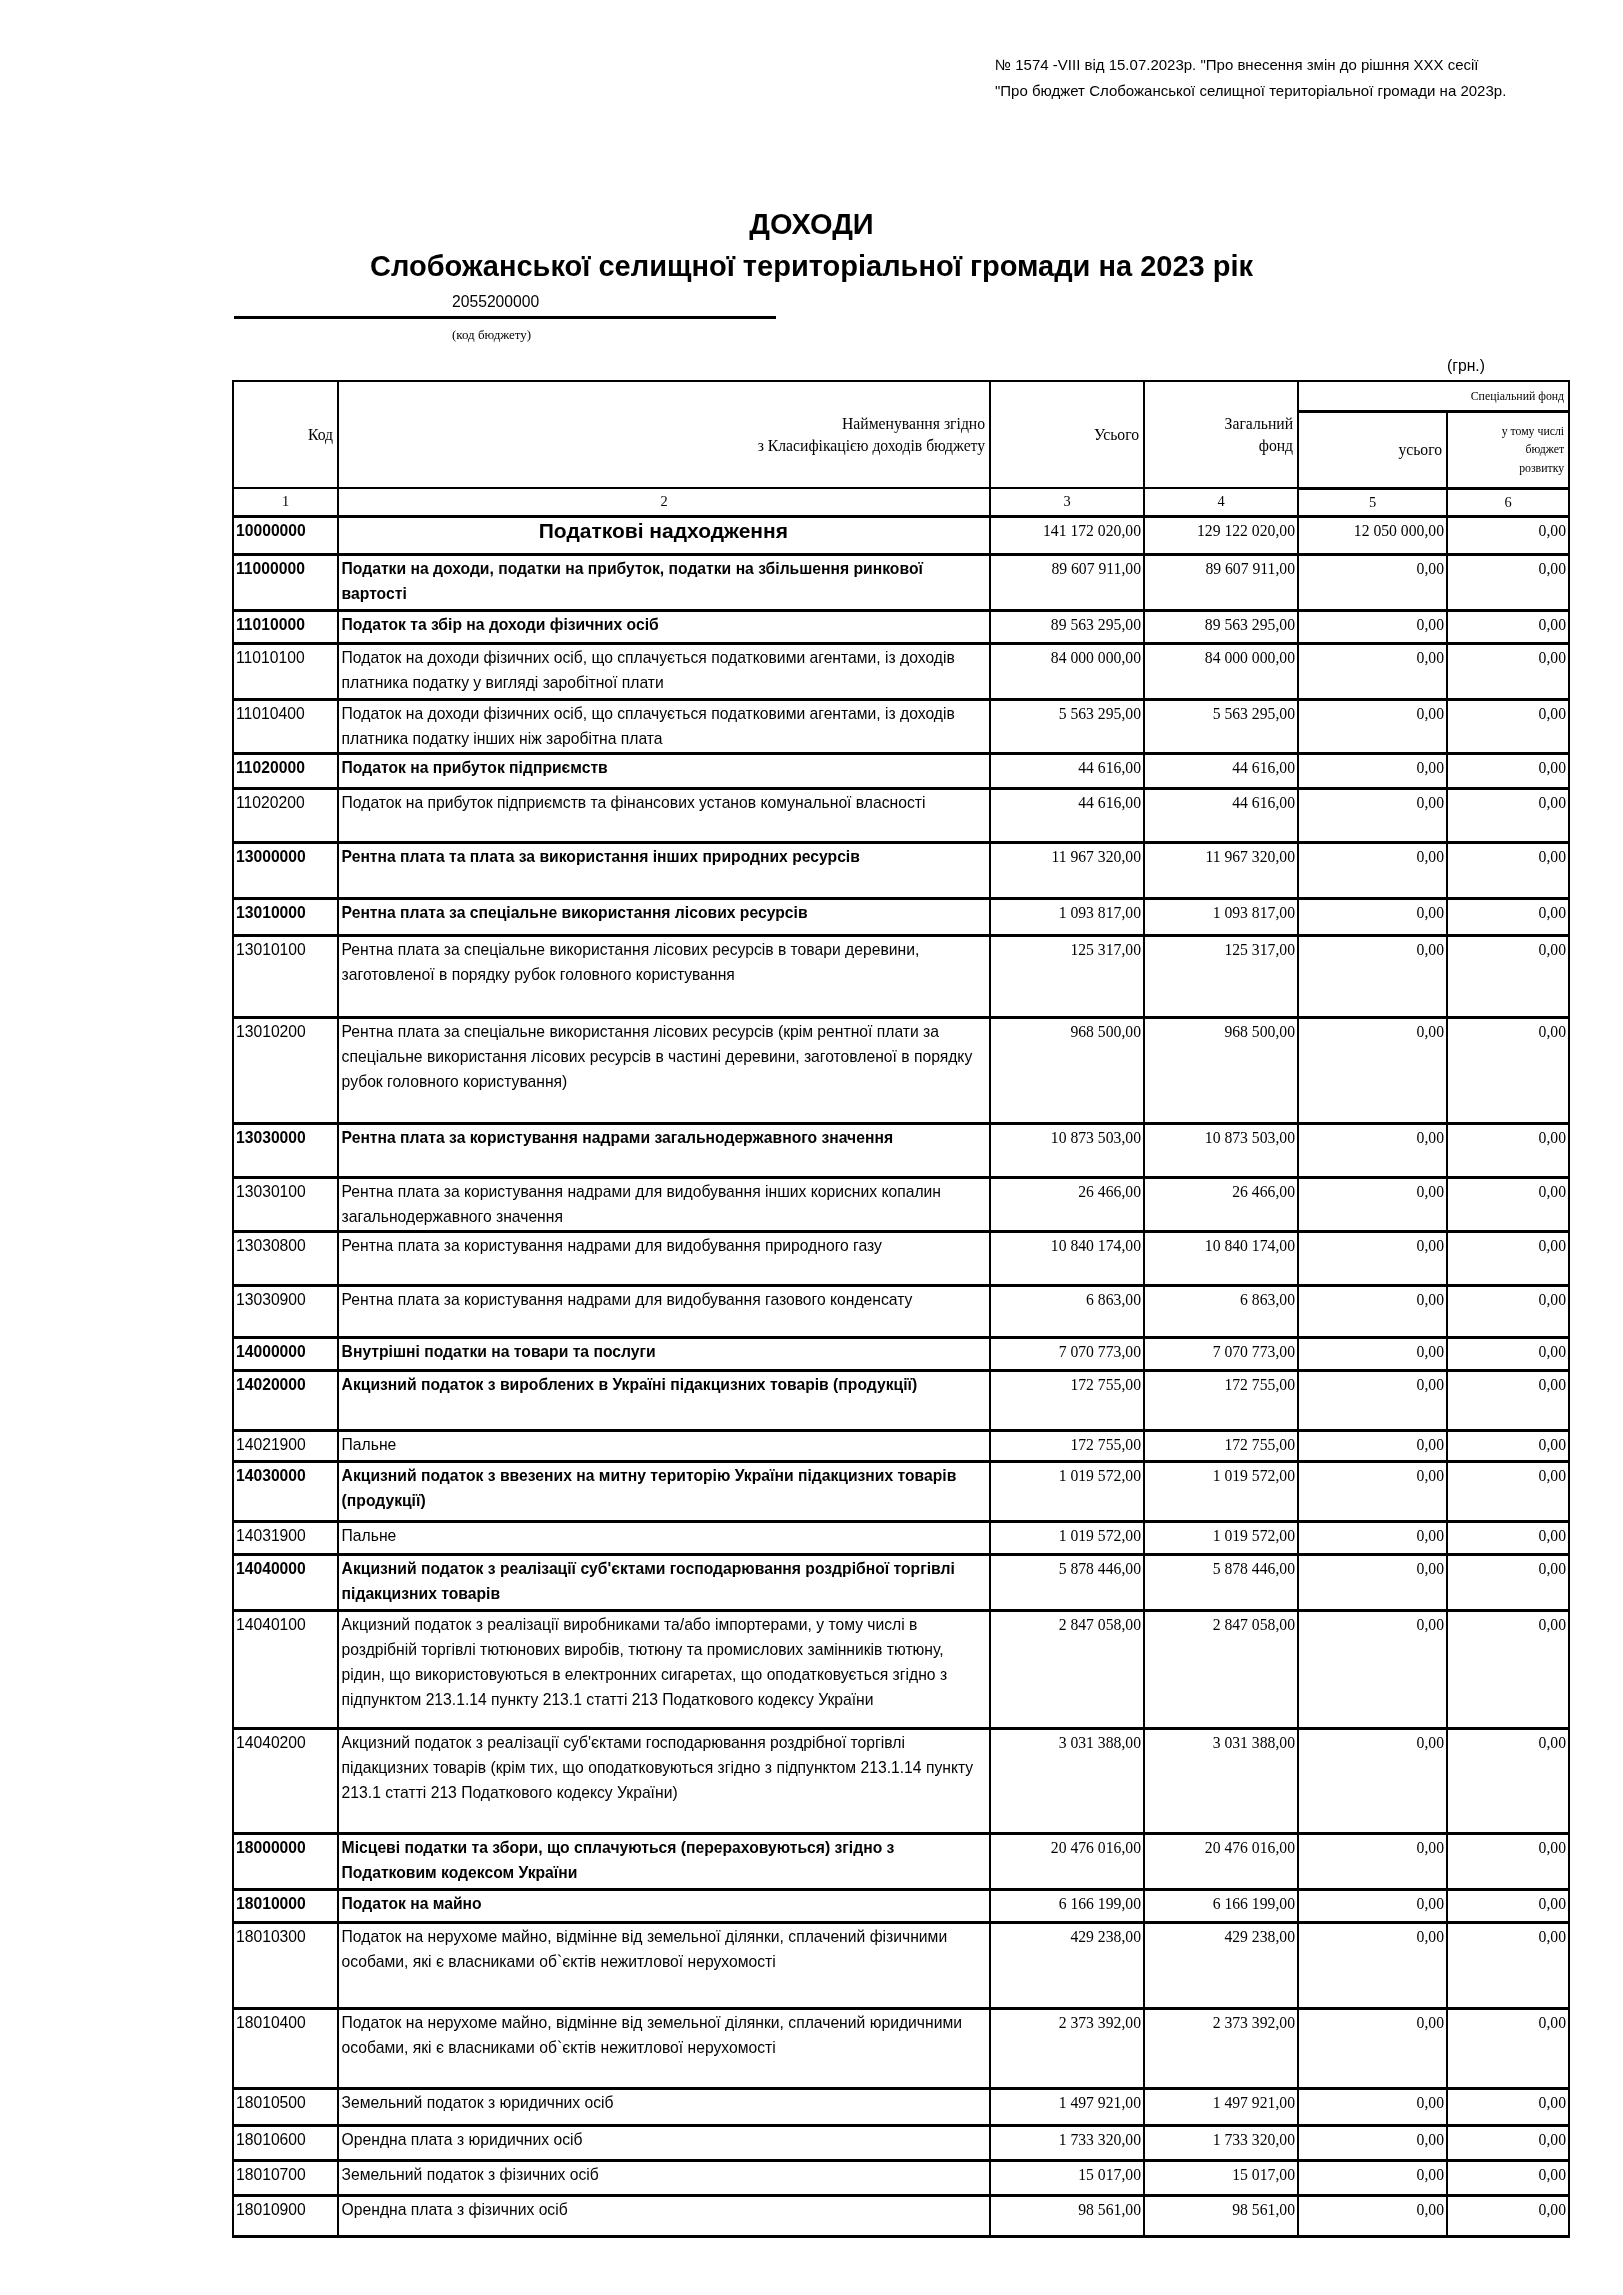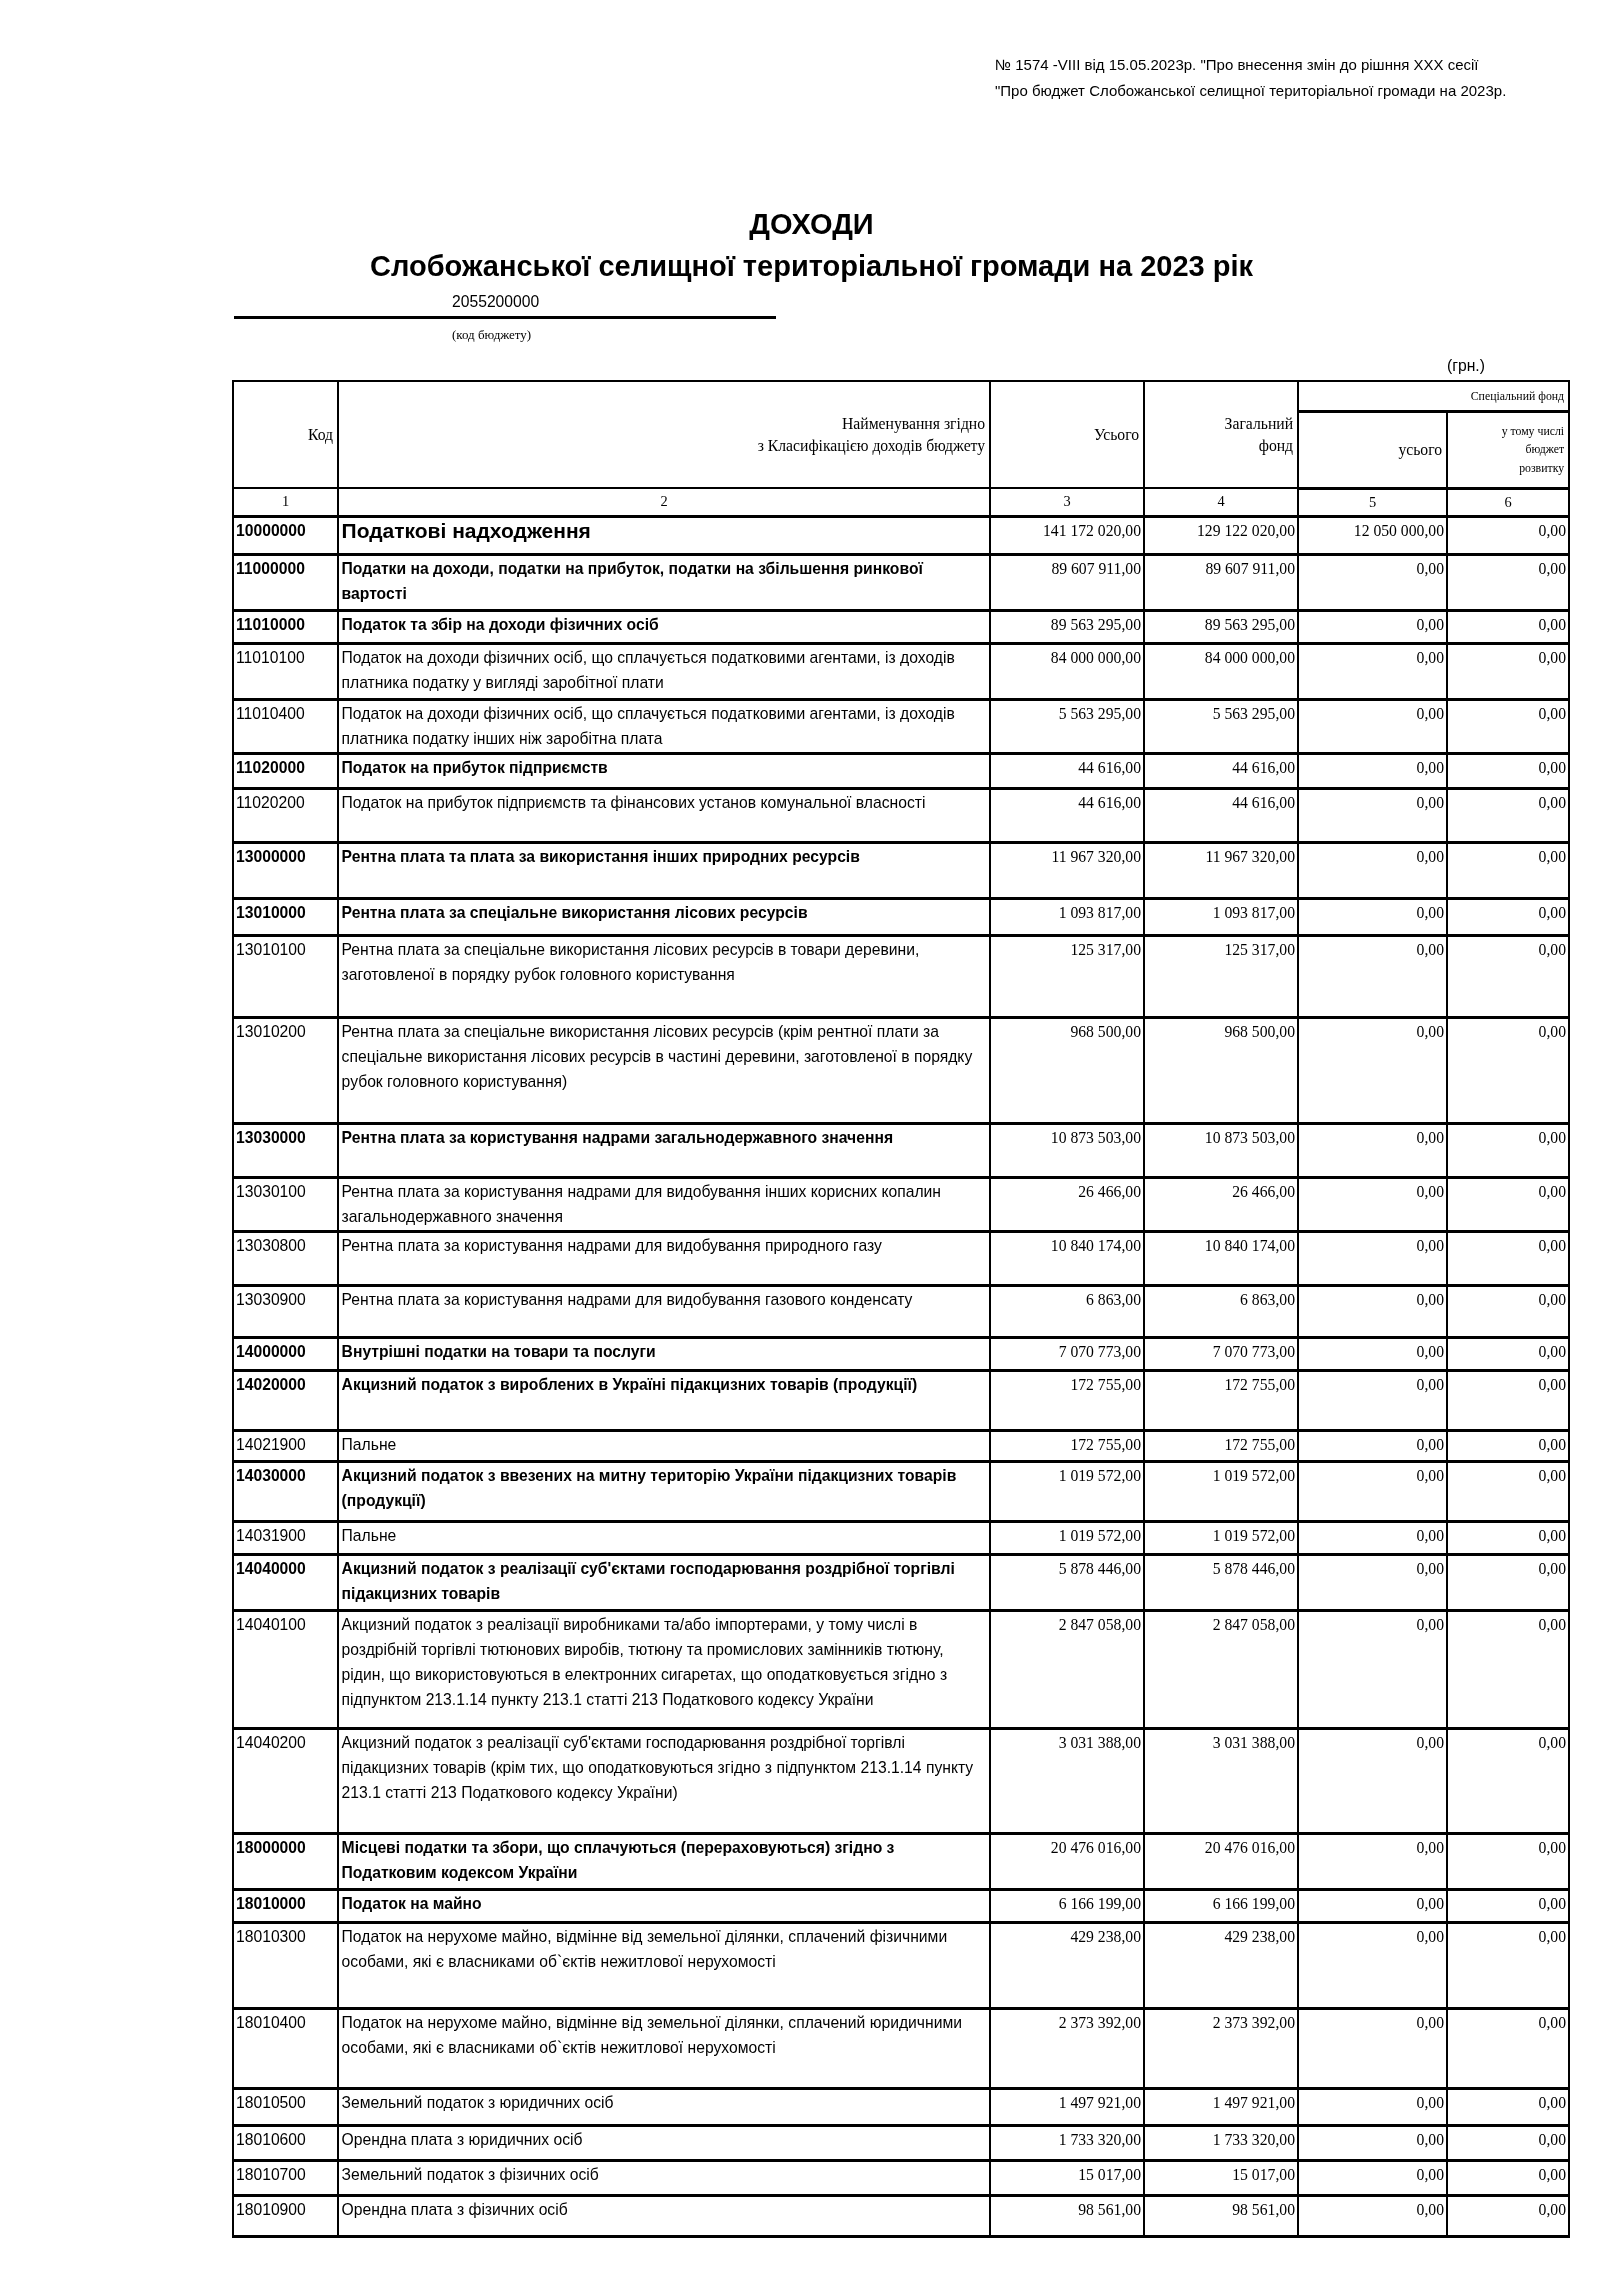--- a/index.html
+++ b/index.html
@@ -19,27 +19,27 @@
   table.rev thead th { font-family: "Liberation Serif", serif; font-weight: normal; text-align: right; vertical-align: middle; font-size: 15.7px; line-height: 22px; }
   table.rev thead th.small { font-size: 11.8px; line-height: 18.3px; }
   table.rev thead tr.hdr-bottom th { border-bottom-width: 3.9px; }
   table.rev tr.nums td { font-family: "Liberation Serif", serif; text-align: center; font-size: 14.4px; height: 25px; vertical-align: middle; border-bottom-width: 3.9px; }
   table.rev tbody tr.data td { border-bottom-width: 3.9px; font-size: 15.7px; line-height: 25px; }
   table.rev td.code { font-family: Liberation Sans, sans-serif; padding-left: 2px; padding-right: 1.3px; white-space: nowrap; }
   table.rev td.name { font-family: "Liberation Sans", sans-serif; padding-left: 2.6px; }
   table.rev td.num { font-family: "Liberation Serif", serif; text-align: right; white-space: nowrap; padding-right: 2px; }
   table.rev tr.bold td.code, table.rev tr.bold td.name { font-weight: bold; }
   table.rev tr.bold td.num { font-weight: normal; padding-left: 32px; }
-  table.rev tr.top td.name { font-size: 21px; }
+  table.rev tr.top td.name { font-size: 21px; text-align: center; }
 </style>
 </head>
 <body>
 
 <div class="appendix">
-  <div> № 1574 -VIII від 15.05.2023р. "Про  внесення  змін до рішння XXX сесії</div>
+  <div> № 1574 -VIII від 15.07.2023р. "Про  внесення  змін до рішння XXX сесії</div>
   <div> "Про бюджет Слобожанської селищної територіальної громади на 2023р.</div>
 </div>
 
 <div class="title t1">ДОХОДИ</div>
 <div class="title t2">Слобожанської селищної територіальної громади на 2023 рік</div>
 
 <div class="budget-code">2055200000</div>
 <div class="budget-line"></div>
 <div class="budget-caption">(код бюджету)</div>
 <div class="unit">(грн.)</div>

